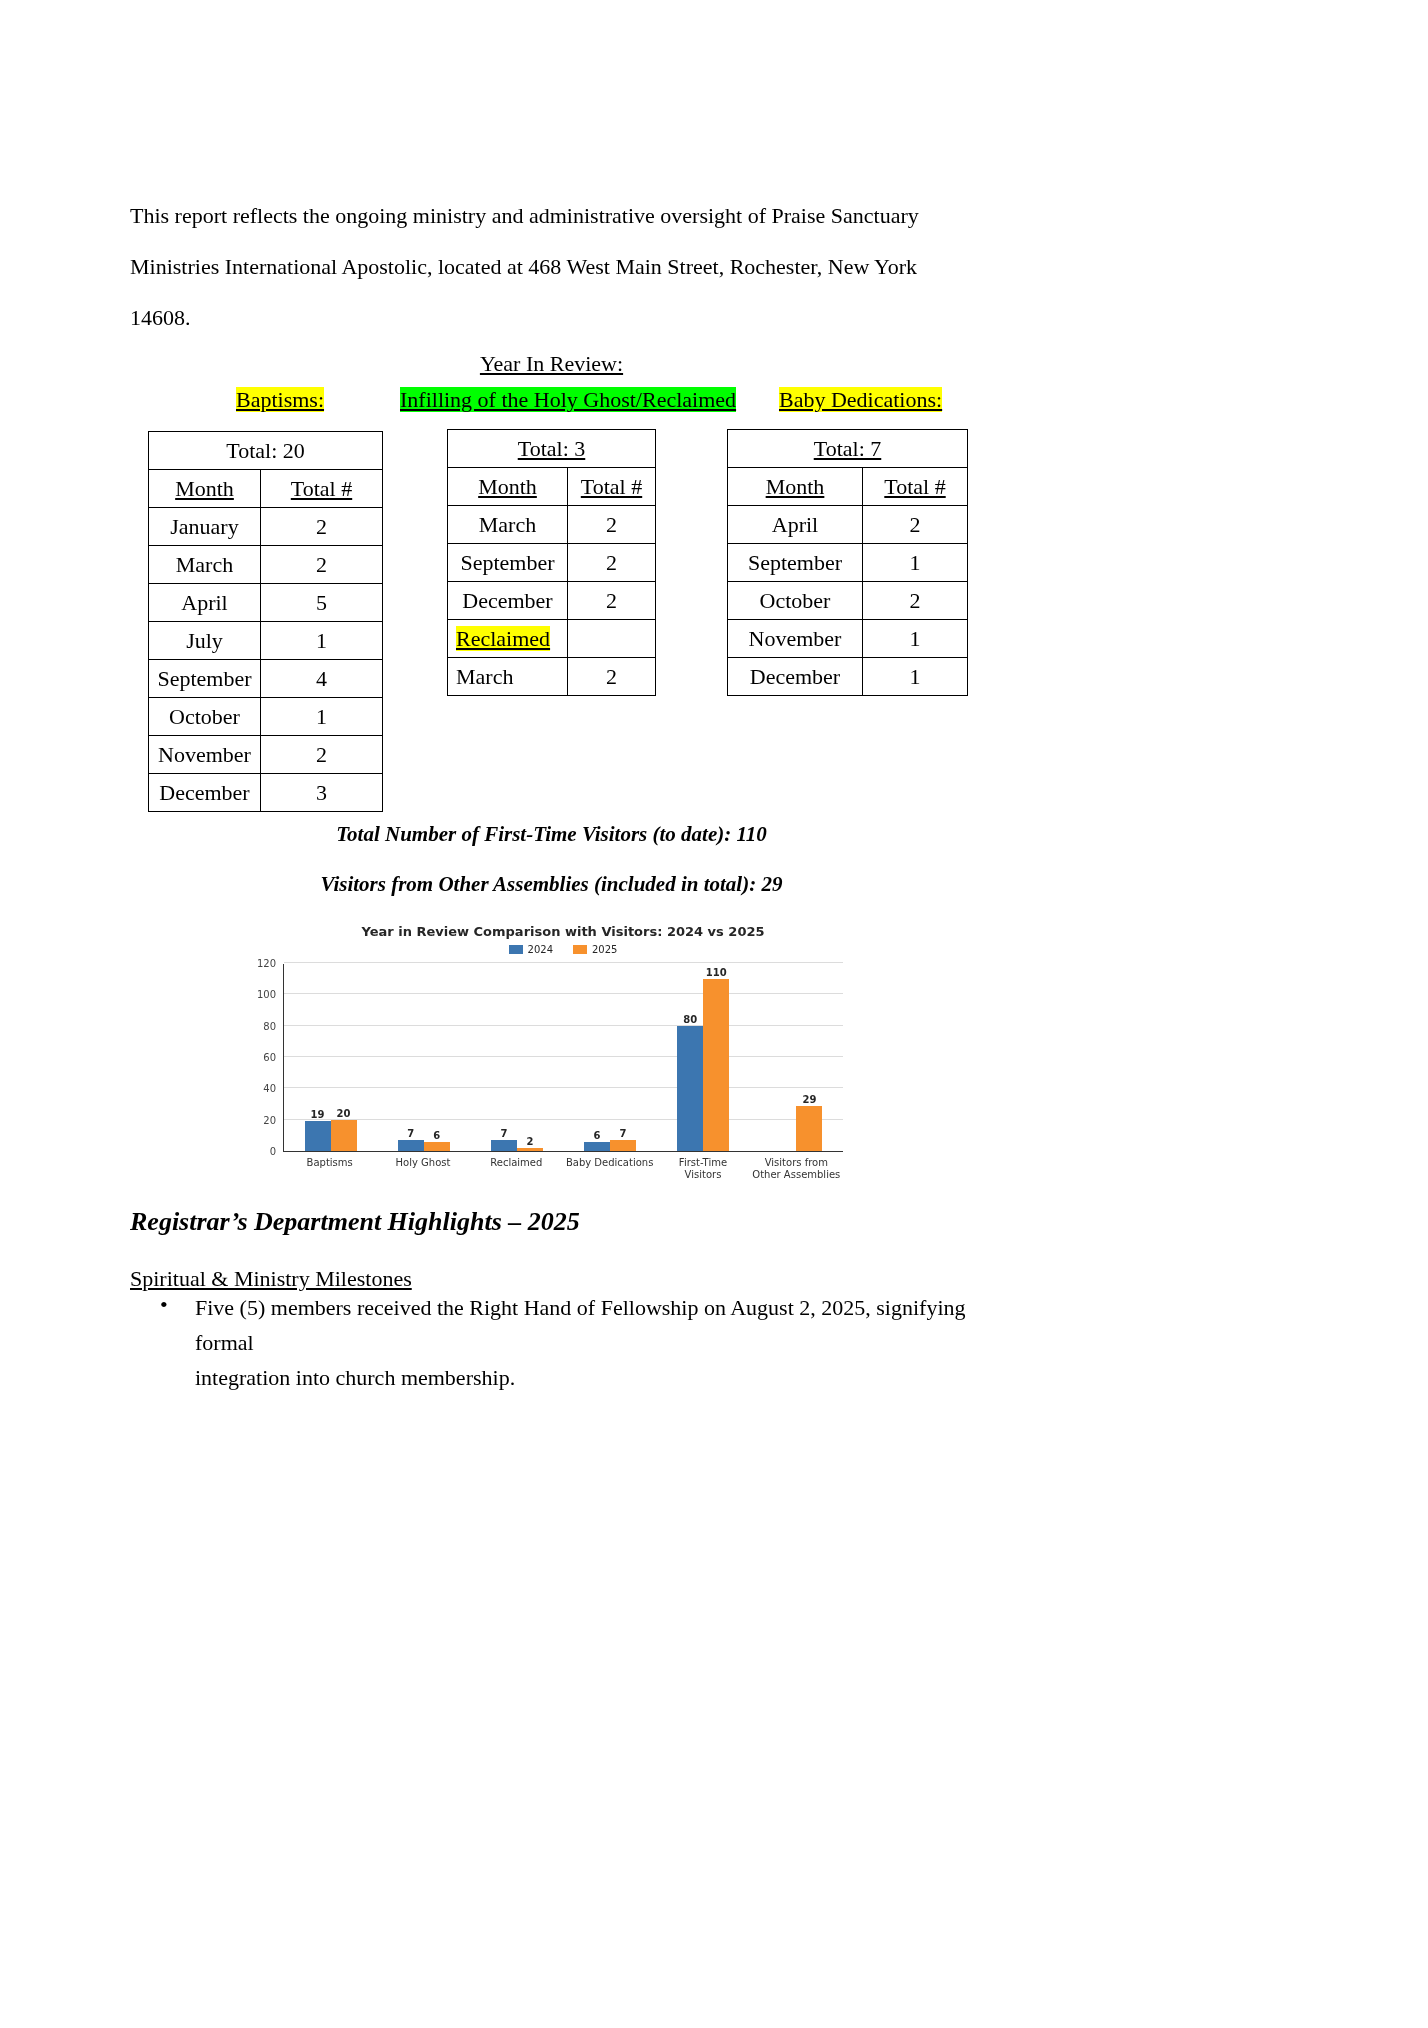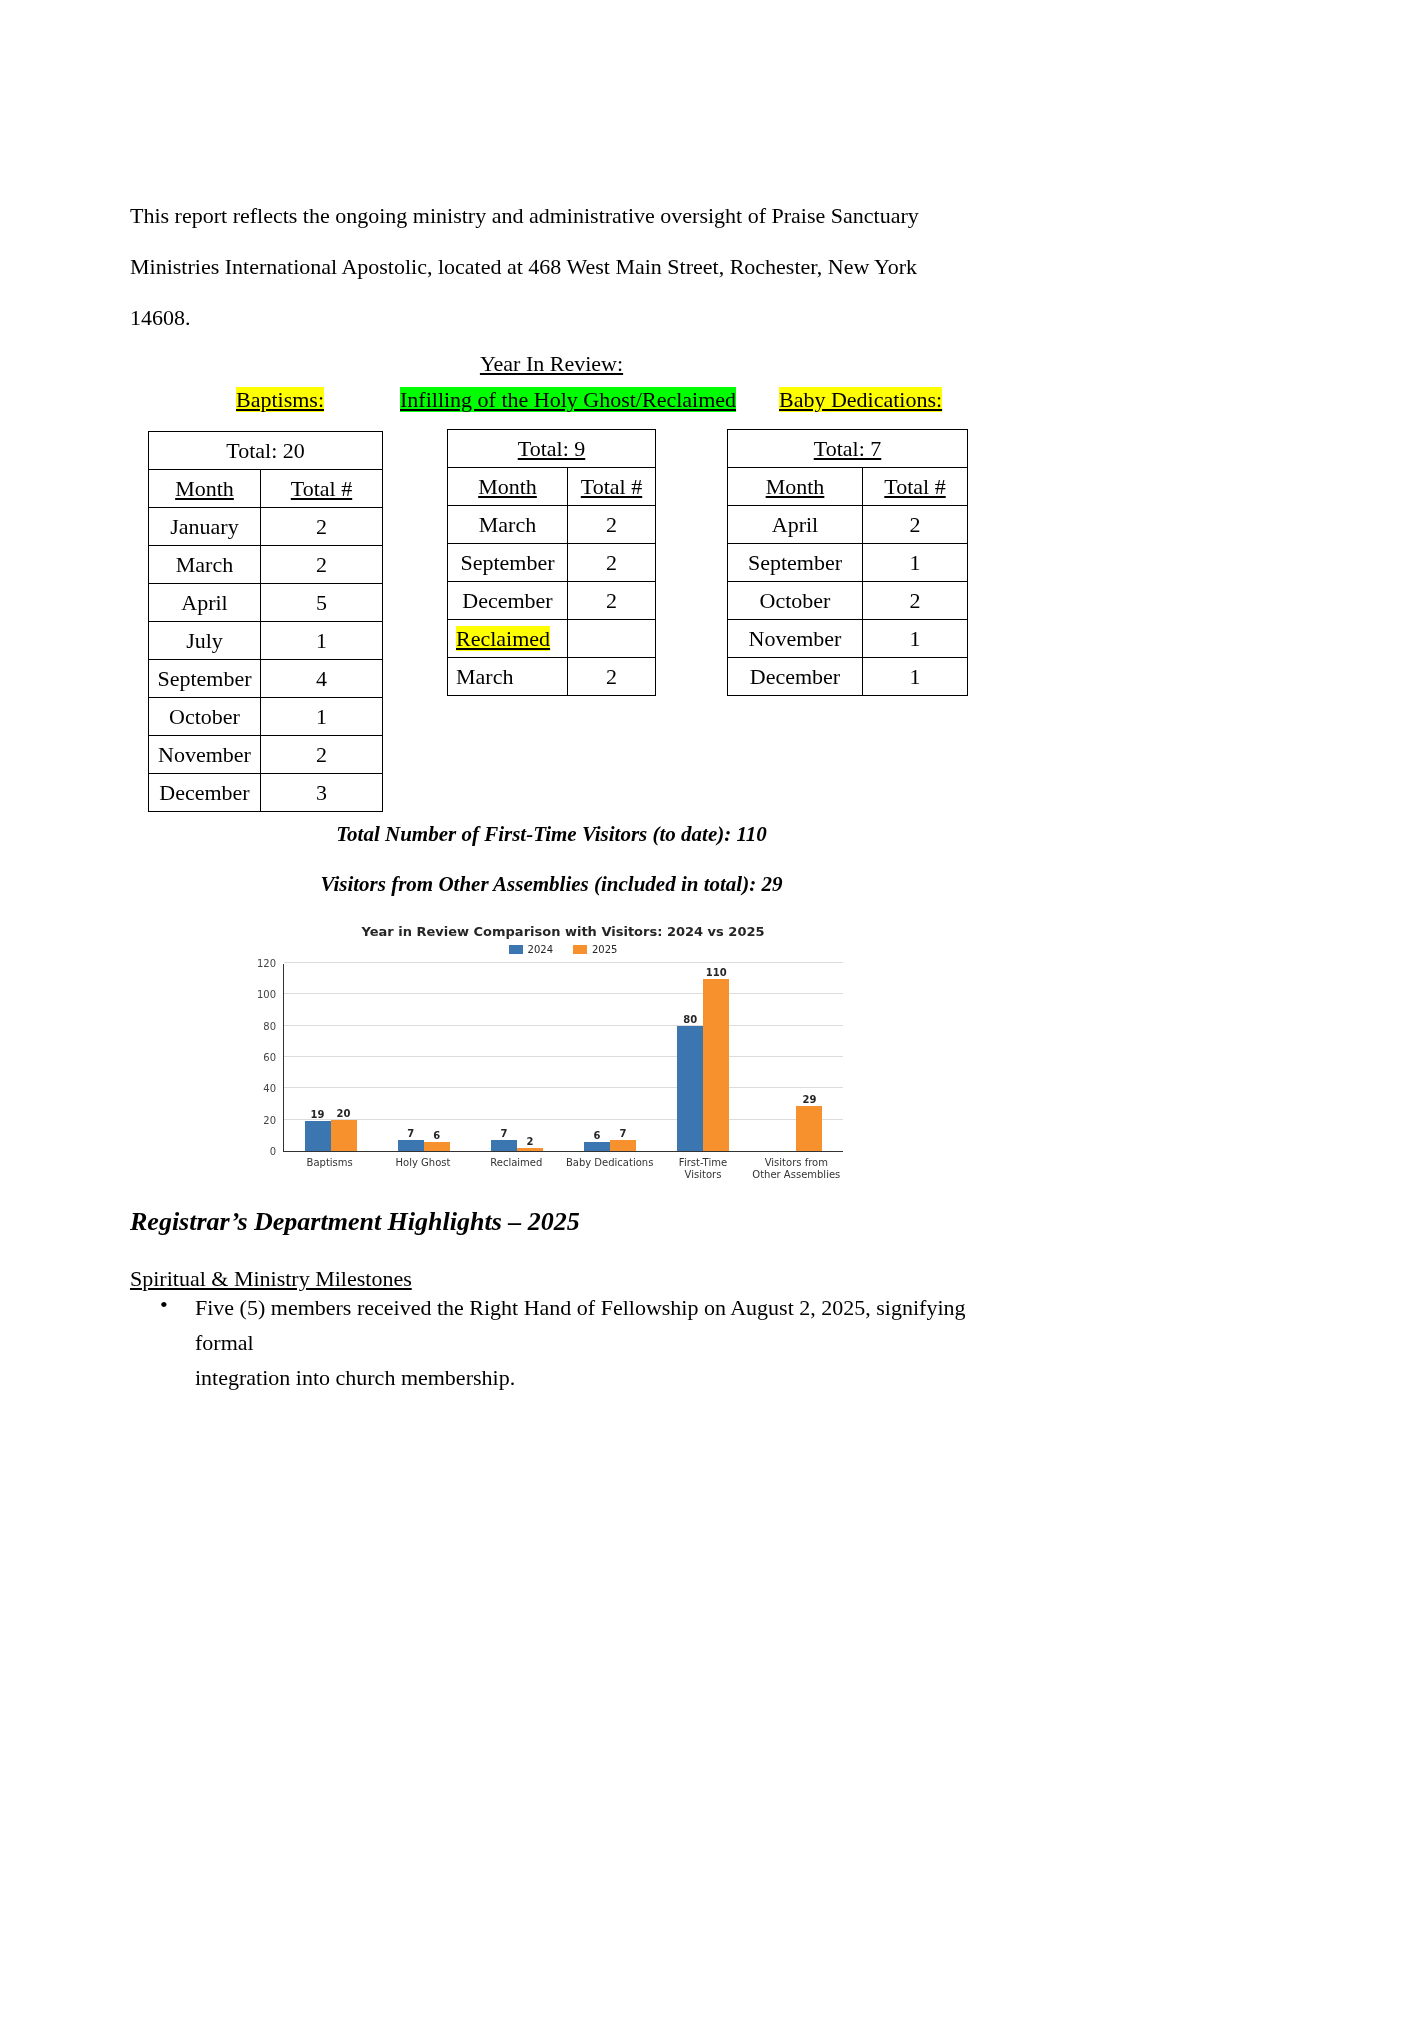--- a/index.html
+++ b/index.html
@@ -135,21 +135,21 @@
       </tbody>
   </table>
 
   <table class="abs" style="left:447px; top:429px;">
     <colgroup>
         <col style="width:120px;">
         <col style="width:88px;">
       </colgroup>
     <tbody>
       <tr>
-        <td colspan="2"><span class="ul">Total: 9</span></td>
+        <td colspan="2"><span class="ul">Total: 3</span></td>
       </tr>
       <tr>
         <td><span class="ul">Month</span></td>
         <td><span class="ul">Total #</span></td>
       </tr>
     </tbody>
     <tbody id="infilling-rows">
         <tr>
           <td>March</td>
           <td>2</td>

